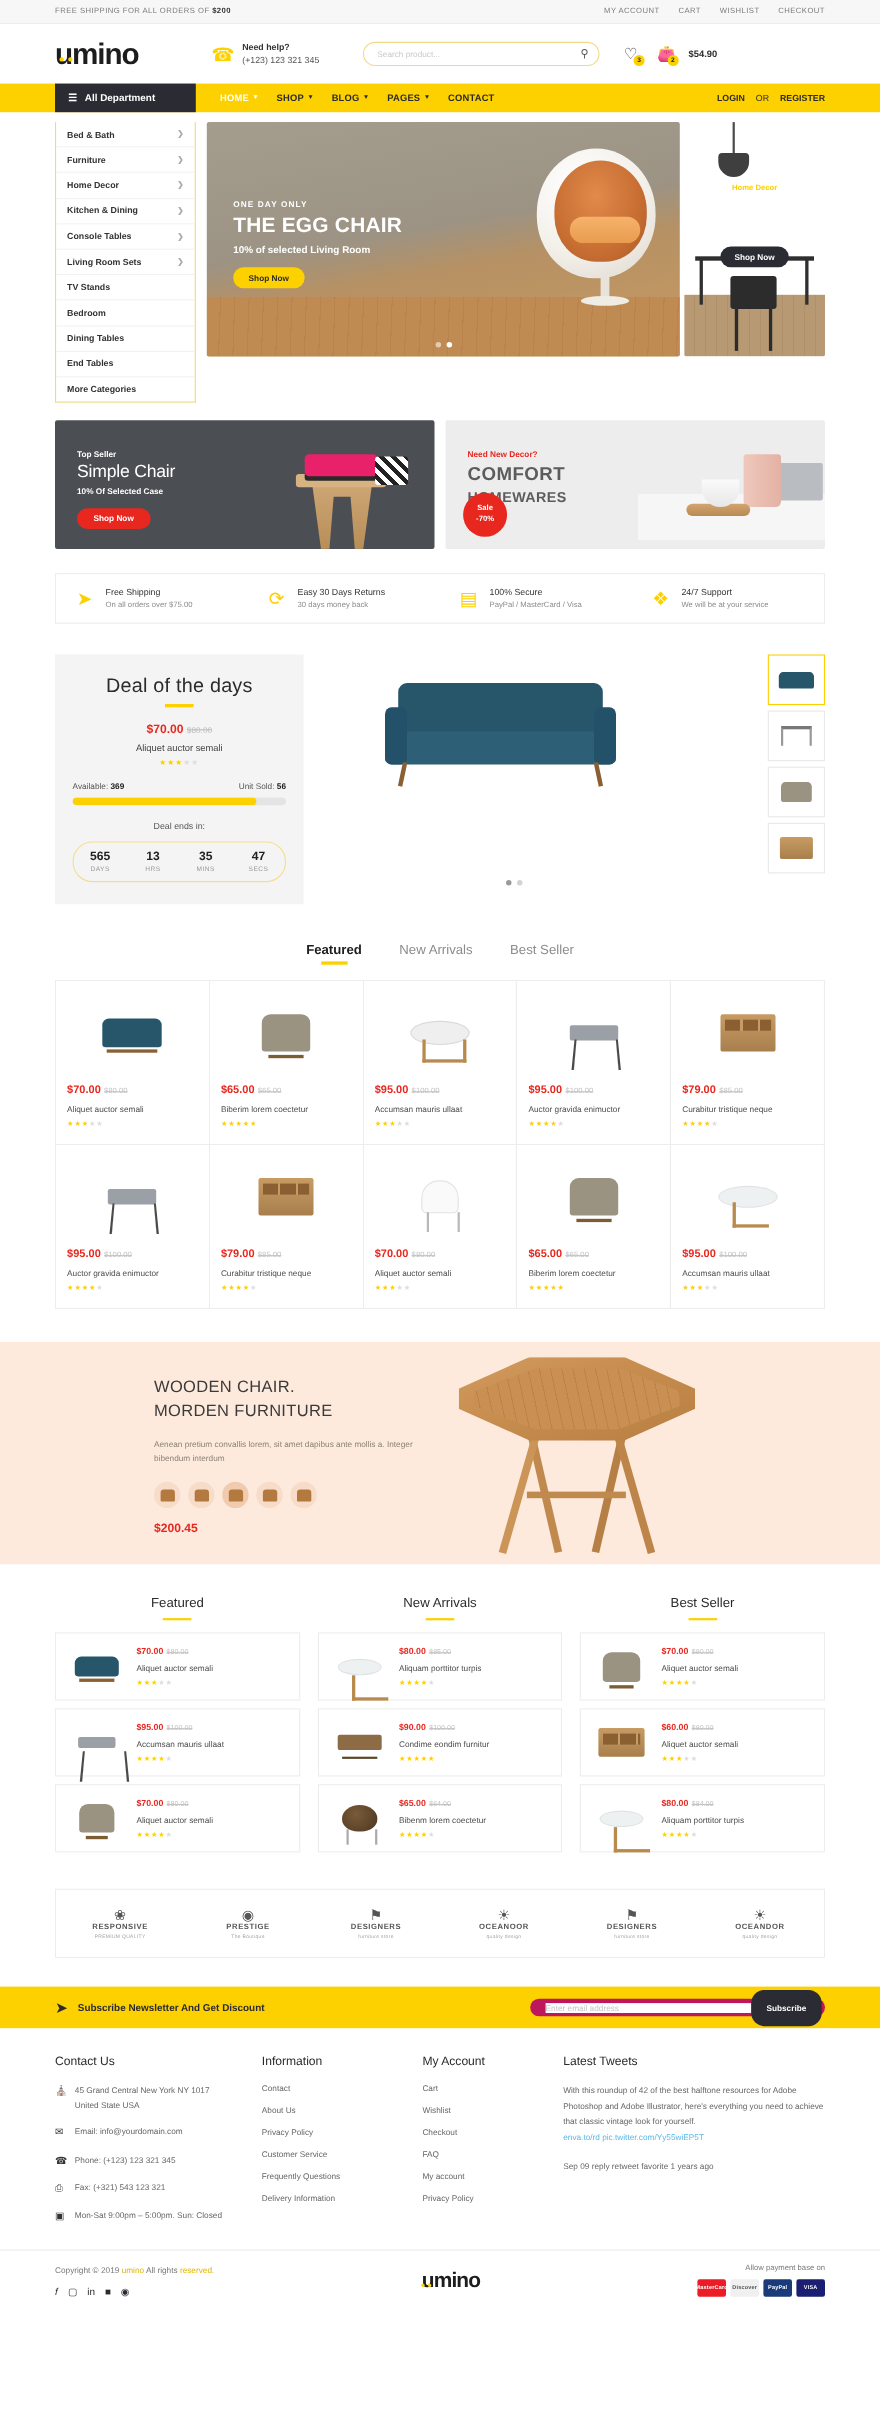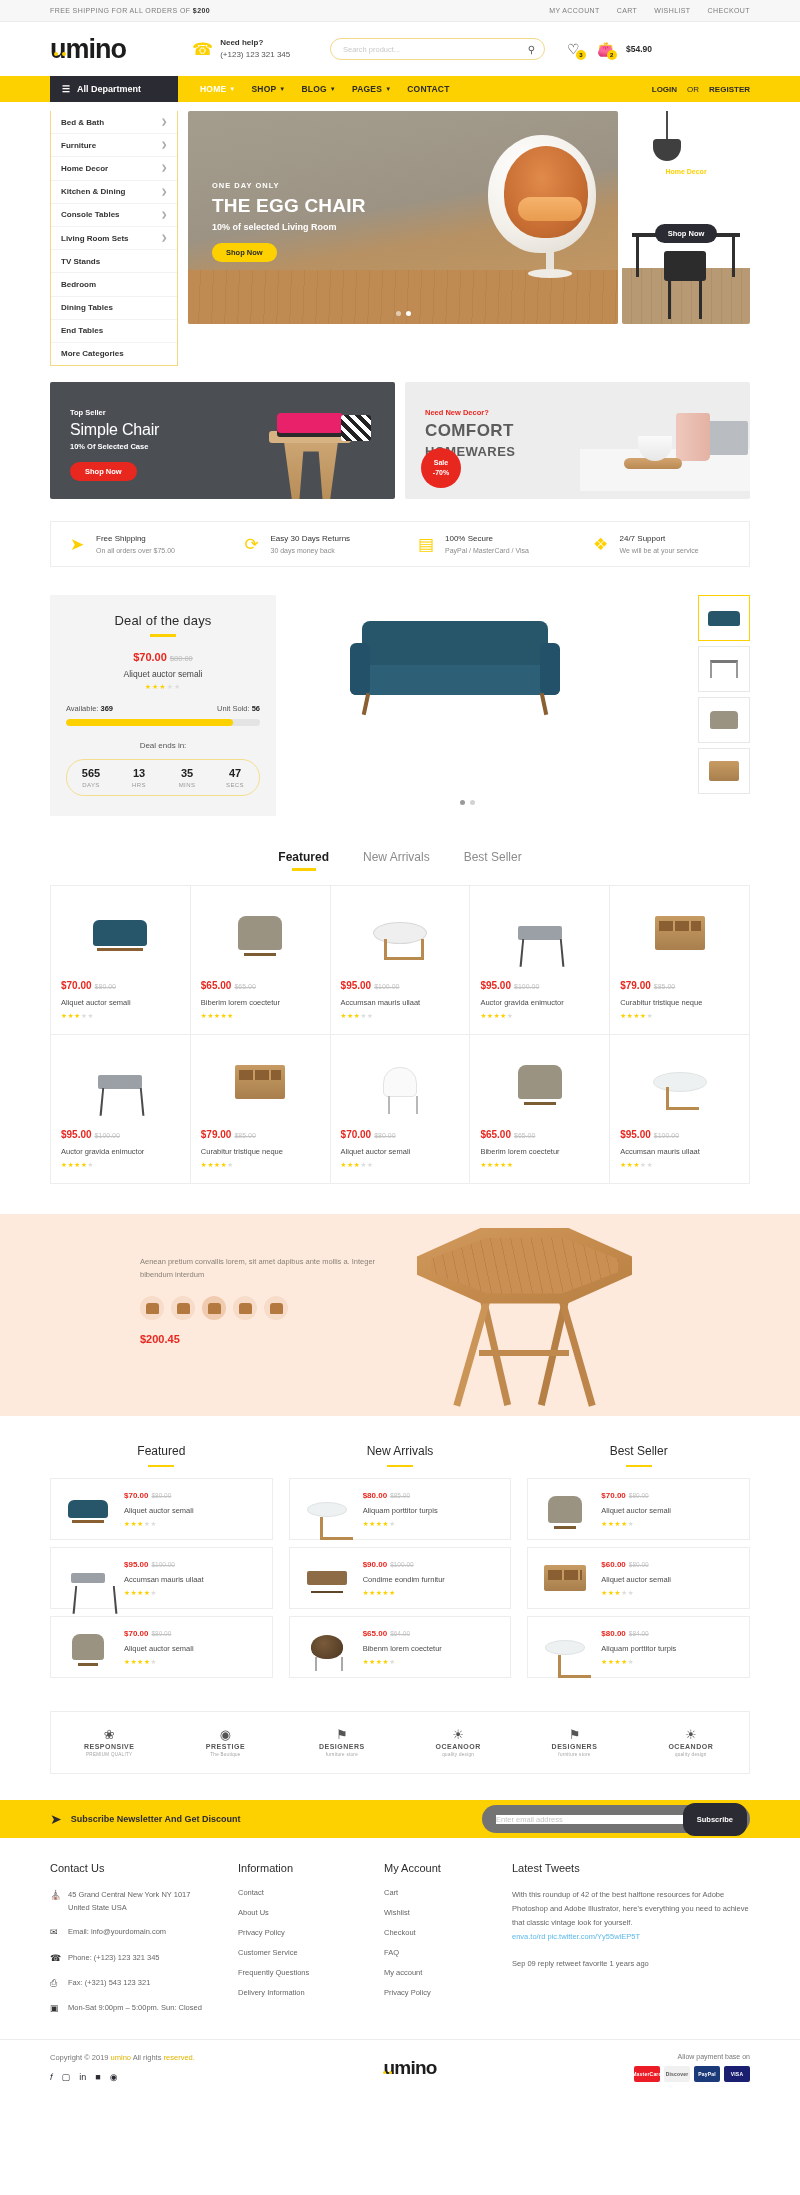--- a/index.html
+++ b/index.html
@@ -179,21 +179,21 @@
   
   .services { margin-top: 22px; border: 1px solid #ededed; display: flex; padding: 12px 0; background:#fff; }
   .srv { flex: 1; display: flex; align-items: center; gap: 9px; padding-left: 16px; }
   .srv .sico { font-size: 17px; color: #fdd000; line-height: 1; width:20px; text-align:center; }
   .srv .st1 { font-size: 8px; color: #333; margin-bottom: 4px; }
   .srv .st2 { font-size: 7px; color: #8b8b8b; }
 
   
   .deal-sec { margin-top: 28px; display: flex; gap: 14px; align-items: flex-start; }
   .deal-card { width: 226px; background: #f4f4f4; padding: 18px 16px 20px; flex: none; }
-  .deal-title { font-size: 13px; font-weight: 400; text-align: center; color: #2b2b2b; letter-spacing:.2px; }
+  .deal-title { font-size: 18px; font-weight: 400; text-align: center; color: #2b2b2b; letter-spacing:.2px; }
   .ul-bar { width: 26px; height: 2.5px; background: #fdd000; margin: 6px auto 14px; }
   .deal-price { text-align: center; font-size: 11px; font-weight: 700; color: #e8271f; }
   .deal-price s { color: #bdbdbd; font-size: 7.5px; font-weight: 400; margin-left: 3px; }
   .deal-name { text-align: center; font-size: 8.5px; color: #444; margin-top: 6px; }
   .stars { text-align: center; margin-top: 4px; font-size: 7px; color: #fdd000; letter-spacing: 1px; }
   .stars .off { color: #ddd; }
   .avail { display: flex; justify-content: space-between; font-size: 7.5px; color: #555; margin-top: 13px; }
   .avail b { color: #222; }
   .pbar { height: 7px; border-radius: 4px; background: #e4e4e4; margin-top: 6px; overflow: hidden; }
   .pbar i { display: block; height: 100%; background: #fdd000; border-radius: 4px; }
@@ -304,21 +304,21 @@
   .brand .bmark { font-size: 13px; color: #2b2b2b; line-height: 1; }
   .brand .bname { font-size: 7px; font-weight: 700; letter-spacing: .5px; color: #2b2b2b; }
   .brand .bsub { font-size: 4.5px; color: #8a8a8a; letter-spacing: .3px; }
 
   
   .news { margin-top: 26px; background: #fdd000; height: 38px; display: flex; align-items: center; }
   .news .container { display: flex; align-items: center; }
   .news .nico { font-size: 14px; color: #2b2b33; margin-right: 9px; }
   .news .ntxt { font-size: 9px; font-weight: 700; color: #2b2b33; }
   .news form { margin-left: auto; display: flex; align-items: center; width: 268px;
-    background: #737373; border-radius: 14px; height: 28px; padding: 0 3px 0 14px; }
+    background: #be185d; border-radius: 14px; height: 16px; padding: 0 3px 0 14px; }
   .news input { flex: 1; border: 0; outline: 0; font-size: 7.5px; color: #555; font-family: inherit; }
   .news input::placeholder { color: #c5c5c5; }
   .news button { background: #2b2b33; color: #fff; font-size: 7.5px; font-weight: 700;
     border: 0; border-radius: 12px; padding: 12px 14px; cursor: pointer; font-family: inherit; }
 
   
   .footer { padding: 24px 0 10px; background: #fff; }
   .fcols { display: flex; gap: 28px; }
   .fcol-contact { width: 160px; }
   .fcol-info { width: 118px; }
@@ -742,20 +742,24 @@
         <div class="price"><span>$95.00</span><s>$100.00</s></div>
         <div class="pname">Accumsan mauris ullaat</div>
         <div class="prate">★★★<span class="off">★★</span></div>
       </div>
     </div>
   </div>
 
   <div class="wood-sec">
     <div class="wood-inner">
       <div class="wood-txt">
+        <h2>
+          <span style="display:block">WOODEN CHAIR.</span>
+          <span style="display:block">MORDEN FURNITURE</span>
+        </h2>
         <p>Aenean pretium convallis lorem, sit amet dapibus ante mollis a. Integer bibendum interdum</p>
         <div class="wood-thumbs">
           <div class="wt">
               <i></i>
             </div>
           <div class="wt">
               <i></i>
             </div>
           <div class="wt on">
               <i></i>

